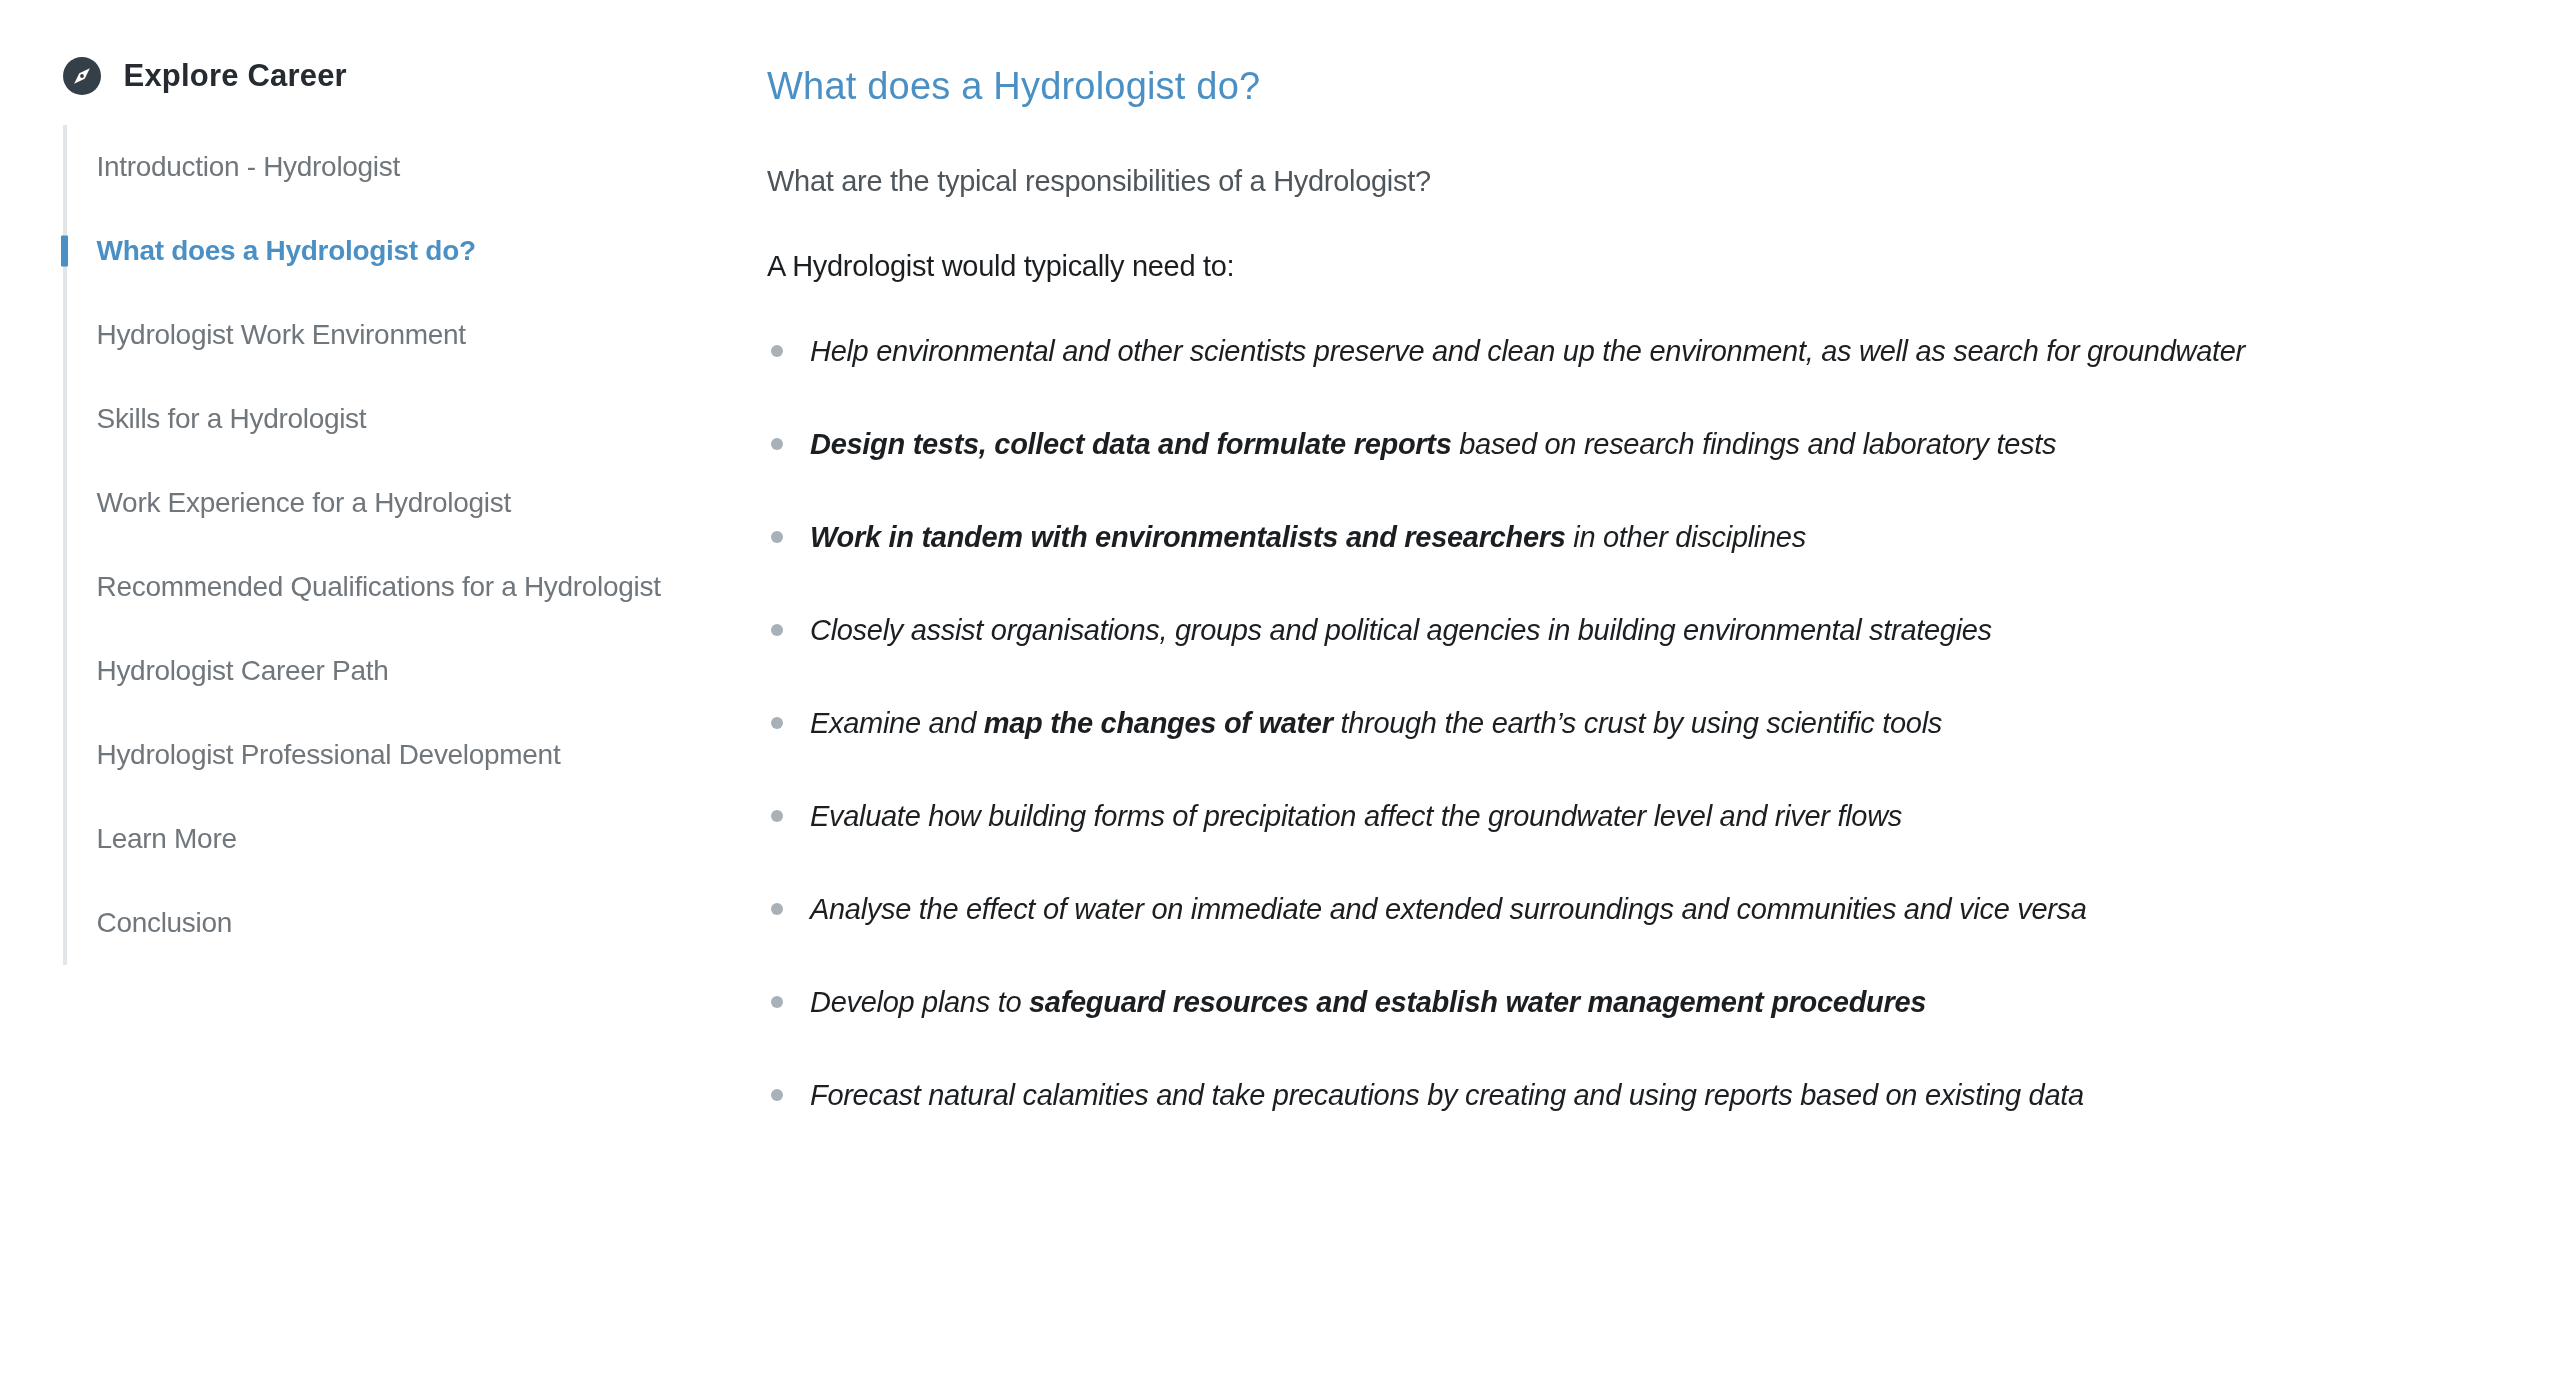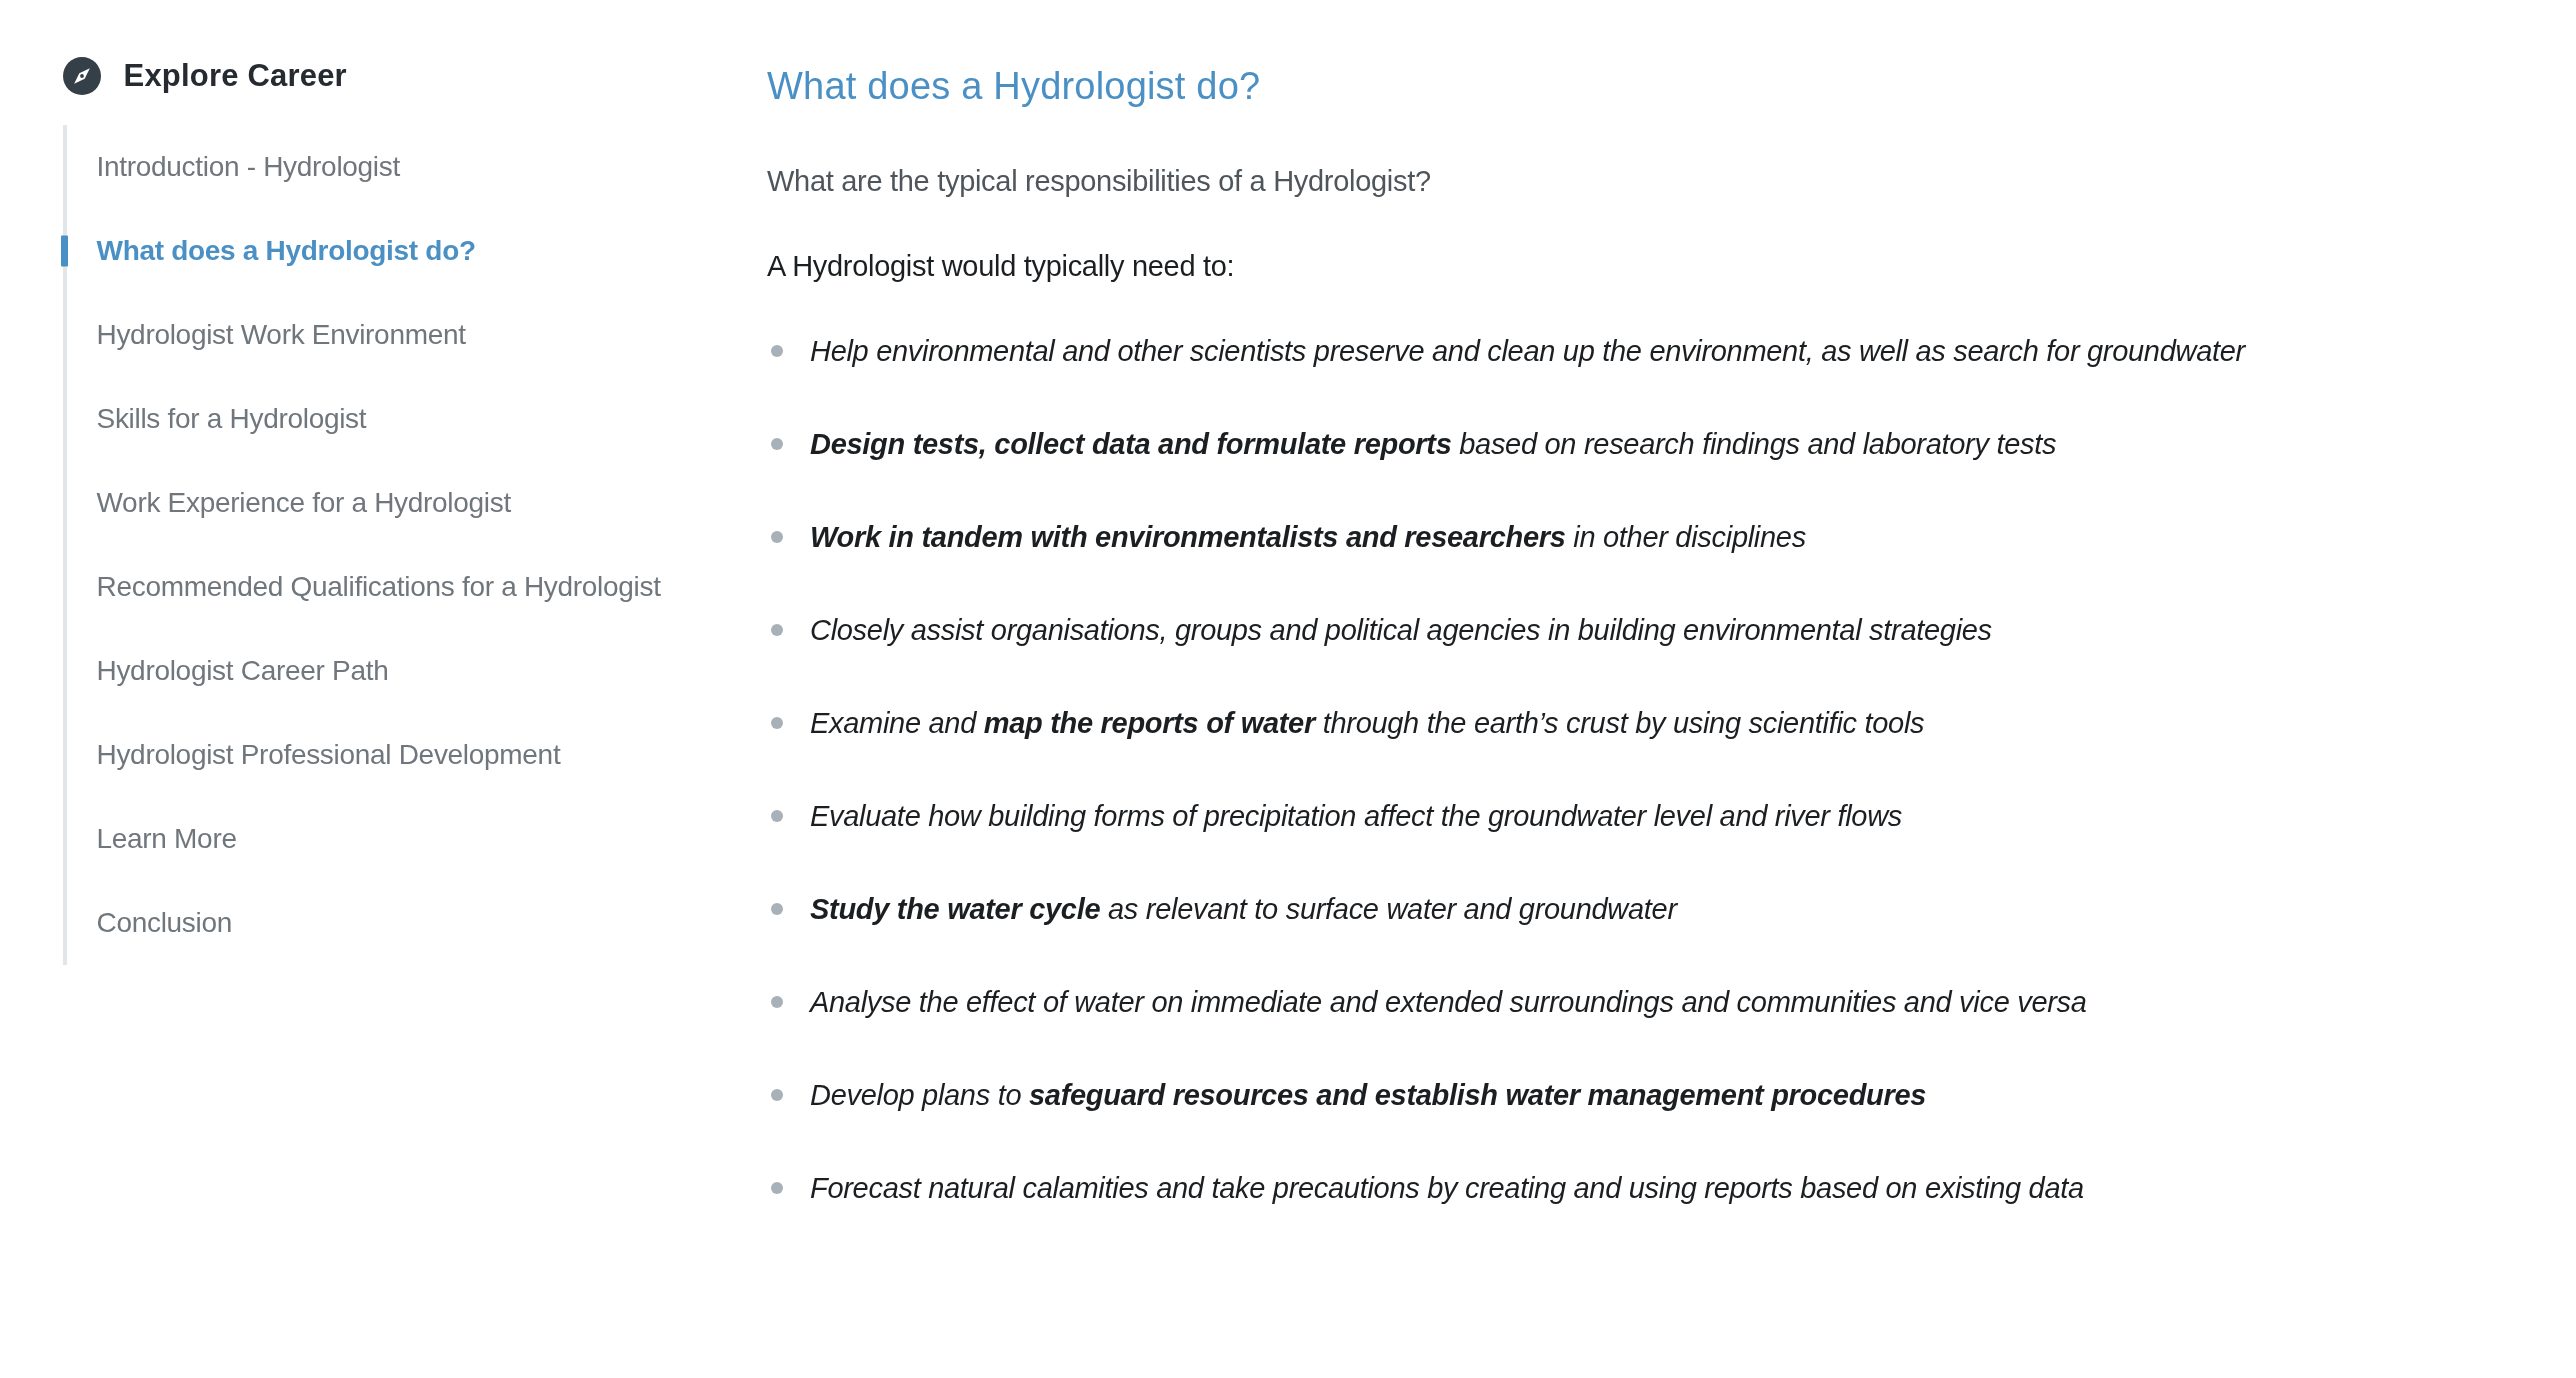--- a/index.html
+++ b/index.html
@@ -179,23 +179,22 @@
 
   <main class="content">
     <h1 class="page-title">What does a Hydrologist do?</h1>
     <p class="intro">What are the typical responsibilities of a Hydrologist?</p>
     <p class="lead">A Hydrologist would typically need to:</p>
     <ul class="bullets" id="bullet-list">
         <li><span>Help environmental and other scientists preserve and clean up the environment, as well as search for groundwater</span></li>
         <li><b>Design tests, collect data and formulate reports</b><span> based on research findings and laboratory tests</span></li>
         <li><b>Work in tandem with environmentalists and researchers</b><span> in other disciplines</span></li>
         <li><span>Closely assist organisations, groups and political agencies in building environmental strategies</span></li>
-        <li><span>Examine and </span><b>map the reports of water</b><span> through the earth’s crust by using scientific tools</span></li>
+        <li><span>Examine and </span><b>map the changes of water</b><span> through the earth’s crust by using scientific tools</span></li>
         <li><span>Evaluate how building forms of precipitation affect the groundwater level and river flows</span></li>
-        <li><b>Study the water cycle</b><span> as relevant to surface water and groundwater</span></li>
         <li><span>Analyse the effect of water on immediate and extended surroundings and communities and vice versa</span></li>
         <li><span>Develop plans to </span><b>safeguard resources and establish water management procedures</b></li>
         <li><span>Forecast natural calamities and take precautions by creating and using reports based on existing data</span></li>
       </ul>
   </main>
 
 </div>
 
 
 </body></html>

